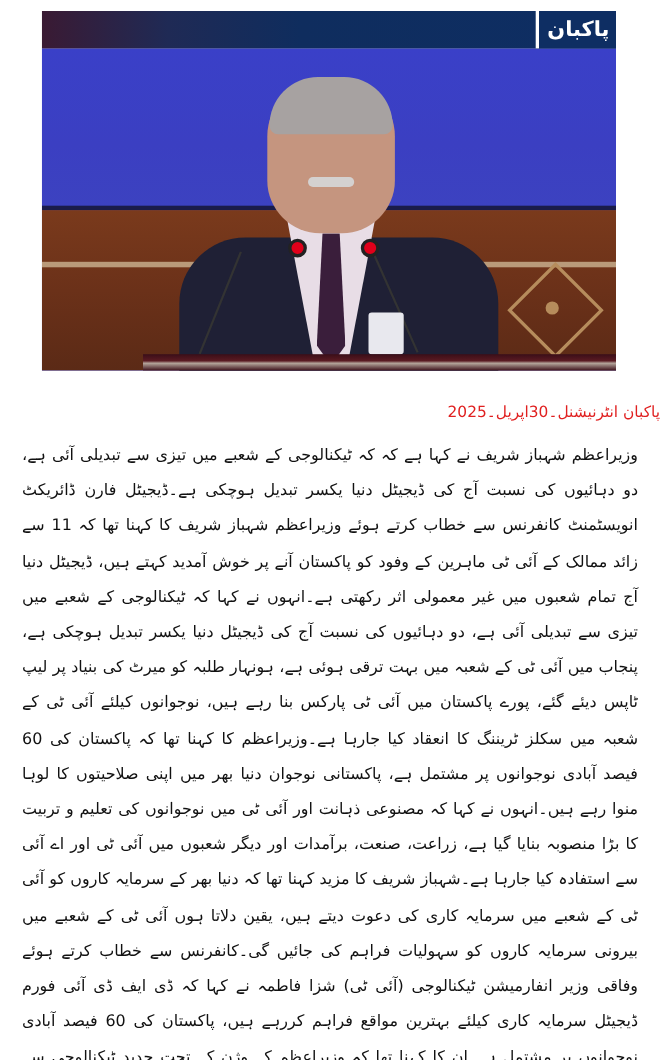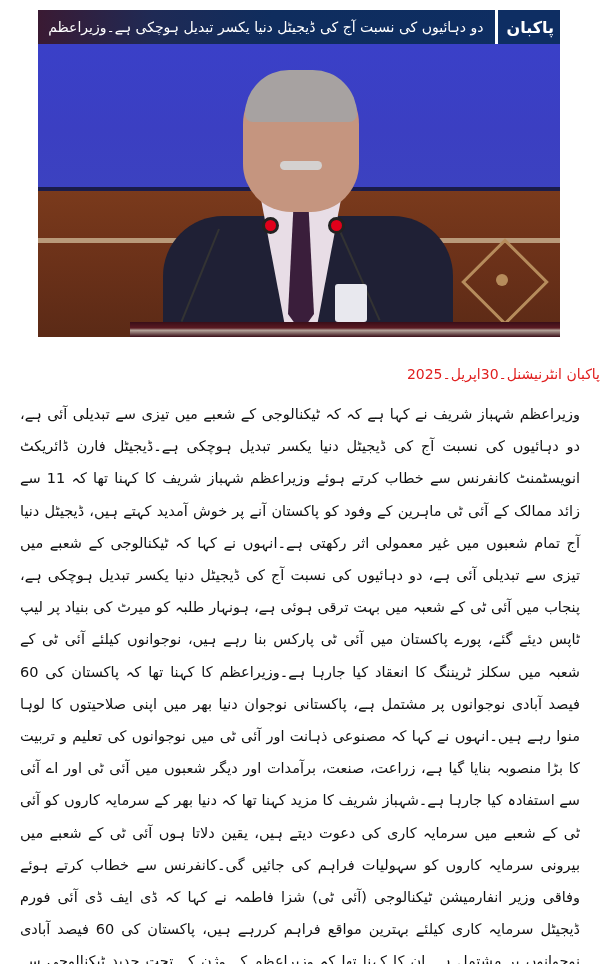--- a/index.html
+++ b/index.html
@@ -2,21 +2,21 @@
 <html><head>
   <meta charset="utf-8">
   <style>
     html, body { margin: 0; padding: 0; background: #ffffff; }
     body { width: 600px; height: 964px; position: relative; overflow: hidden; font-family: "DejaVu Sans", sans-serif; }
 
     .hero { position: absolute; left: 38px; top: 10px; width: 522px; height: 327px; overflow: hidden; }
     .headline-bar { position: absolute; left: 0; top: 0; width: 522px; height: 34px;
       background: linear-gradient(90deg, #3a1a33 0%, #1f2a55 22%, #0f2d5e 45%, #0e2e63 100%); display: flex; flex-direction: row-reverse; align-items: center; }
     .logo-box { height: 34px; padding: 0 6px 0 8px; display: flex; align-items: center; border-left: 3px solid #ffffff; background: #0e2e63; }
-    .logo-text { color: #ffffff; font-weight: bold; font-size: 16px; direction: rtl; font-family: "DejaVu Sans", sans-serif; }
+    .logo-text { color: #ffffff; font-weight: bold; font-size: 19px; direction: rtl; font-family: "DejaVu Sans", sans-serif; }
     .headline-text { color: #ffffff; font-size: 14px; direction: rtl; padding-right: 12px; white-space: nowrap; font-family: "DejaVu Sans", sans-serif; }
 
     .photo { position: absolute; left: 0; top: 34px; width: 522px; height: 293px; background: #3b40c4; overflow: hidden; }
     .wall { position: absolute; left: 0; top: 0; width: 100%; height: 145px; background: linear-gradient(180deg, #3a40c8 0%, #3b3fc2 60%, #3c42c0 100%); }
     .wall-edge { position: absolute; left: 0; top: 143px; width: 100%; height: 4px; background: #1a1c4a; }
     .wood { position: absolute; left: 0; top: 147px; width: 100%; height: 146px; background: linear-gradient(180deg, #7a3a1c 0%, #6b3119 50%, #5b2a16 100%); }
     .stripe { position: absolute; left: 0; top: 194px; width: 100%; height: 5px; background: #b99a7a; }
     .diamond { position: absolute; left: 436px; top: 207px; width: 56px; height: 56px; border: 3px solid #b68c5c; transform: rotate(45deg); }
     .diamond-dot { position: absolute; left: 458px; top: 230px; width: 12px; height: 12px; border-radius: 50%; background: #b68c5c; }
     .suit { position: absolute; left: 125px; top: 172px; width: 290px; height: 140px; background: #1f2035; border-radius: 60px 60px 0 0; }
@@ -60,19 +60,18 @@
     <div class="mic-stem-b"></div>
     <div class="mic mic-a"></div>
     <div class="mic mic-b"></div>
     <div class="mic-box"></div>
     <div class="podium"></div>
   </div>
   <div class="headline-bar">
     <div class="logo-box">
       <span class="logo-text">پاکبان</span>
     </div>
-    <span class="headline-text">دو دہائیوں کی نسبت آج کی ڈیجیٹل دنیا یکسر تبدیل ہوچکی ہے۔وزیراعظم</span>
   </div>
 </div>
 
 <div class="dateline">پاکبان انٹرنیشنل۔30اپریل۔2025</div>
 
 <div class="article">وزیراعظم شہباز شریف نے کہا ہے کہ کہ ٹیکنالوجی کے شعبے میں تیزی سے تبدیلی آئی ہے، دو دہائیوں کی نسبت آج کی ڈیجیٹل دنیا یکسر تبدیل ہوچکی ہے۔ڈیجیٹل فارن ڈائریکٹ انویسٹمنٹ کانفرنس سے خطاب کرتے ہوئے وزیراعظم شہباز شریف کا کہنا تھا کہ 11 سے زائد ممالک کے آئی ٹی ماہرین کے وفود کو پاکستان آنے پر خوش آمدید کہتے ہیں، ڈیجیٹل دنیا آج تمام شعبوں میں غیر معمولی اثر رکھتی ہے۔انہوں نے کہا کہ ٹیکنالوجی کے شعبے میں تیزی سے تبدیلی آئی ہے، دو دہائیوں کی نسبت آج کی ڈیجیٹل دنیا یکسر تبدیل ہوچکی ہے، پنجاب میں آئی ٹی کے شعبہ میں بہت ترقی ہوئی ہے، ہونہار طلبہ کو میرٹ کی بنیاد پر لیپ ٹاپس دیئے گئے، پورے پاکستان میں آئی ٹی پارکس بنا رہے ہیں، نوجوانوں کیلئے آئی ٹی کے شعبہ میں سکلز ٹریننگ کا انعقاد کیا جارہا ہے۔وزیراعظم کا کہنا تھا کہ پاکستان کی 60 فیصد آبادی نوجوانوں پر مشتمل ہے، پاکستانی نوجوان دنیا بھر میں اپنی صلاحیتوں کا لوہا منوا رہے ہیں۔انہوں نے کہا کہ مصنوعی ذہانت اور آئی ٹی میں نوجوانوں کی تعلیم و تربیت کا بڑا منصوبہ بنایا گیا ہے، زراعت، صنعت، برآمدات اور دیگر شعبوں میں آئی ٹی اور اے آئی سے استفادہ کیا جارہا ہے۔شہباز شریف کا مزید کہنا تھا کہ دنیا بھر کے سرمایہ کاروں کو آئی ٹی کے شعبے میں سرمایہ کاری کی دعوت دیتے ہیں، یقین دلاتا ہوں آئی ٹی کے شعبے میں بیرونی سرمایہ کاروں کو سہولیات فراہم کی جائیں گی۔کانفرنس سے خطاب کرتے ہوئے وفاقی وزیر انفارمیشن ٹیکنالوجی (آئی ٹی) شزا فاطمہ نے کہا کہ ڈی ایف ڈی آئی فورم ڈیجیٹل سرمایہ کاری کیلئے بہترین مواقع فراہم کررہے ہیں، پاکستان کی 60 فیصد آبادی نوجوانوں پر مشتمل ہے۔ان کا کہنا تھا کہ وزیراعظم کے وژن کے تحت جدید ٹیکنالوجی سے بھرپور استفادہ کی پالیسی پر عمل پیرا ہیں، پاکستان میں سرمایہ کاری کے وسیع مواقع موجود ہیں، 42 دن میں 146 محکموں کو 2 سال کی قلیل مدت میں ڈیجیٹائزڈ کیا گیا ہے، ڈیجیٹل اکانومی کے تحت اقتصادی شعبے میں آگے بڑھ رہے ہیں۔انہوں نے کہا کہ گزشتہ 9 ماہ میں آئی ٹی برآمدات میں 25 فیصد اضافہ ہوا ہے، رواں سال آئی ٹی کے شعبے میں 3 لاکھ نوجوانوں کو تعلیم فراہم کررہے ہیں، ڈیجیٹل معیشت، ڈیجیٹل گورننس اور ڈیجیٹل سوسائٹی تشکیل دینے کیلئے پرعزم ہیں، ملک میں متعدد ٹیکنالوجی پارکس بھی قائم کئے جارہے ہیں۔اس موقع پر سیکرٹری جنرل ڈیجیٹل کوآپریشن آرگنائزیشن دیماہ الیحیی کا کہنا تھا کہ کانفرنس میں شرکت کرنے پر خوشی ہے، کانفرنس پاکستان میں ڈیجیٹل سرمایہ کاری کے لئے ایک کاوش ہے، پاکستان کی مدبرانہ قیادت ملک میں سرمایہ کاری کیلئے کوشاں ہے۔</div>
 
 </body></html>

